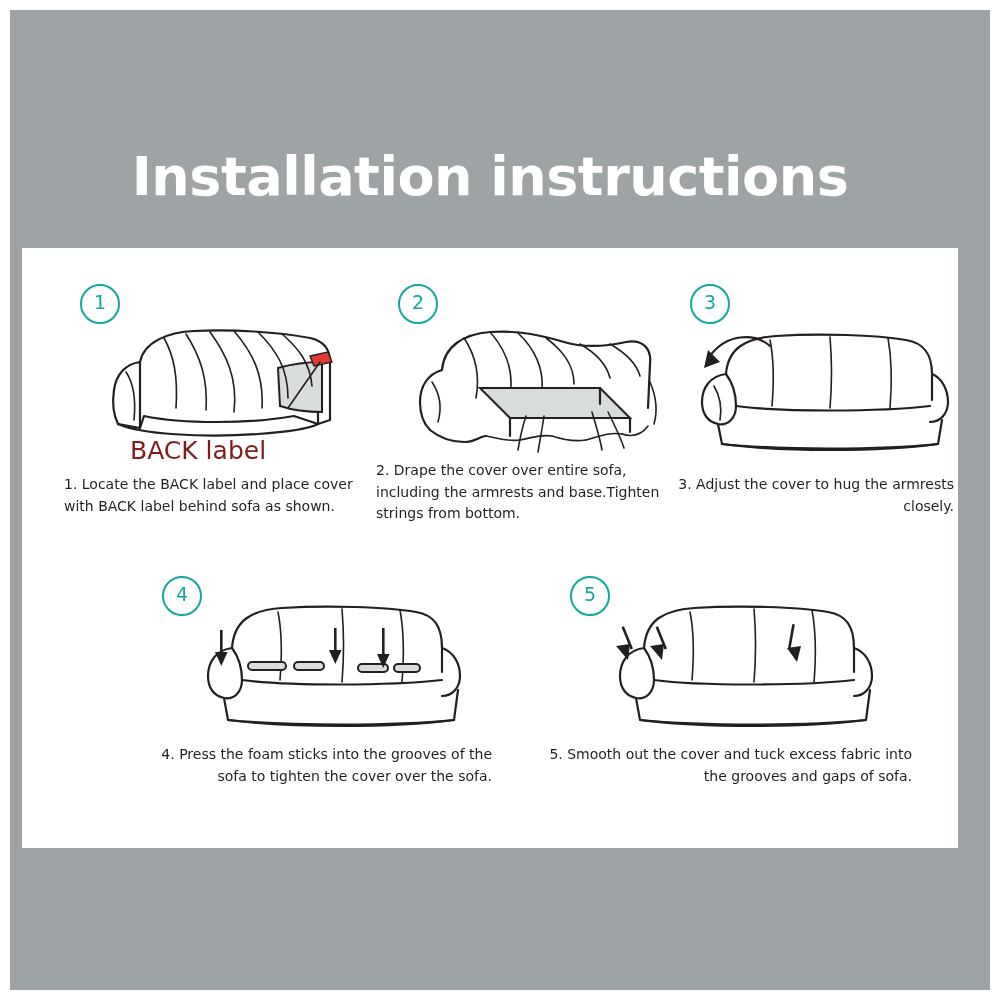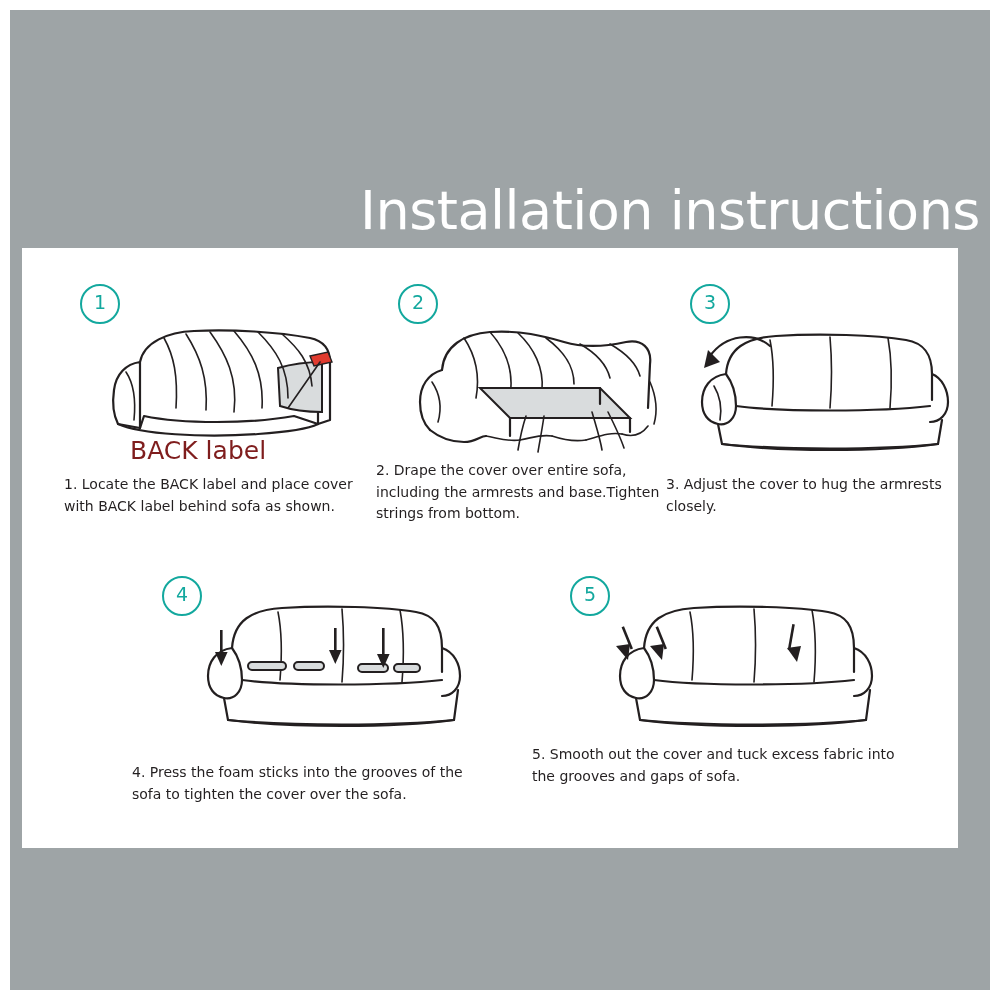--- a/index.html
+++ b/index.html
@@ -26,28 +26,27 @@
     top: 10px;
     width: 980px;
     height: 980px;
     background: #9ea4a6;
   }
   .title {
     position: absolute;
     left: 0;
     top: 150px;
     width: 980px;
-    text-align: right;
+    text-align: center;
     color: #ffffff;
     font-size: 54px;
-    font-weight: normal;
+    font-weight: bold;
     letter-spacing: -0.5px;
     font-family: "DejaVu Sans", sans-serif;
     line-height: 1;
-    margin-top: 34px;
   }
   .card {
     position: absolute;
     left: 22px;
     top: 248px;
     width: 936px;
     height: 600px;
     background: #ffffff;
   }
   .step {
@@ -65,21 +64,21 @@
     text-align: center;
     font-family: "DejaVu Sans", sans-serif;
   }
   .caption {
     position: absolute;
     color: #231f20;
     font-size: 14px;
     line-height: 1.55;
     font-family: "DejaVu Sans", sans-serif;
   }
-  .caption.center { text-align: left; }
+  .caption.center { text-align: right; }
   .back-label {
     position: absolute;
     font-size: 25px;
     color: #7f1d1d;
     font-family: "DejaVu Sans", sans-serif;
   }
   svg { display: block; }
   .ln { fill: none; stroke: #231f20; stroke-width: 2.2; stroke-linecap: round; stroke-linejoin: round; }
   .ln-thin { fill: none; stroke: #231f20; stroke-width: 1.6; stroke-linecap: round; stroke-linejoin: round; }
   .fill-grey { fill: #d9dcdd; stroke: #231f20; stroke-width: 2; }
@@ -228,21 +227,21 @@
             <rect x="38" y="44" width="2.6" height="26" fill="#231f20"></rect>
             <path d="M33 66 L39.3 80 L45.6 66 Z"></path>
             <rect x="152" y="42" width="2.6" height="26" fill="#231f20"></rect>
             <path d="M147 64 L153.3 78 L159.6 64 Z"></path>
             <rect x="200" y="42" width="2.6" height="30" fill="#231f20"></rect>
             <path d="M195 68 L201.3 82 L207.6 68 Z"></path>
           </g>
         </svg>
       </div>
 
-      <div class="caption center" style="left:0px; top:178px; width:360px;margin-top:18px;">4. Press the foam sticks into the grooves of the sofa to tighten the cover over the sofa.</div>
+      <div class="caption center" style="left:0px; top:178px; width:360px;">4. Press the foam sticks into the grooves of the sofa to tighten the cover over the sofa.</div>
     </div>
 
     <div class="step" style="left:510px; top:318px; width:380px; height:270px;">
       <div class="badge" style="left:38px; top:10px;">5</div>
 
       <div style="position:absolute; left:62px; top:20px;">
         <svg width="300" height="150" viewBox="0 0 300 150">
 
           <path class="ln" d="M50 62 C52 34, 70 24, 100 22 C146 19, 204 21, 234 26 C252 29, 260 40, 260 62 L260 86"></path>
 

